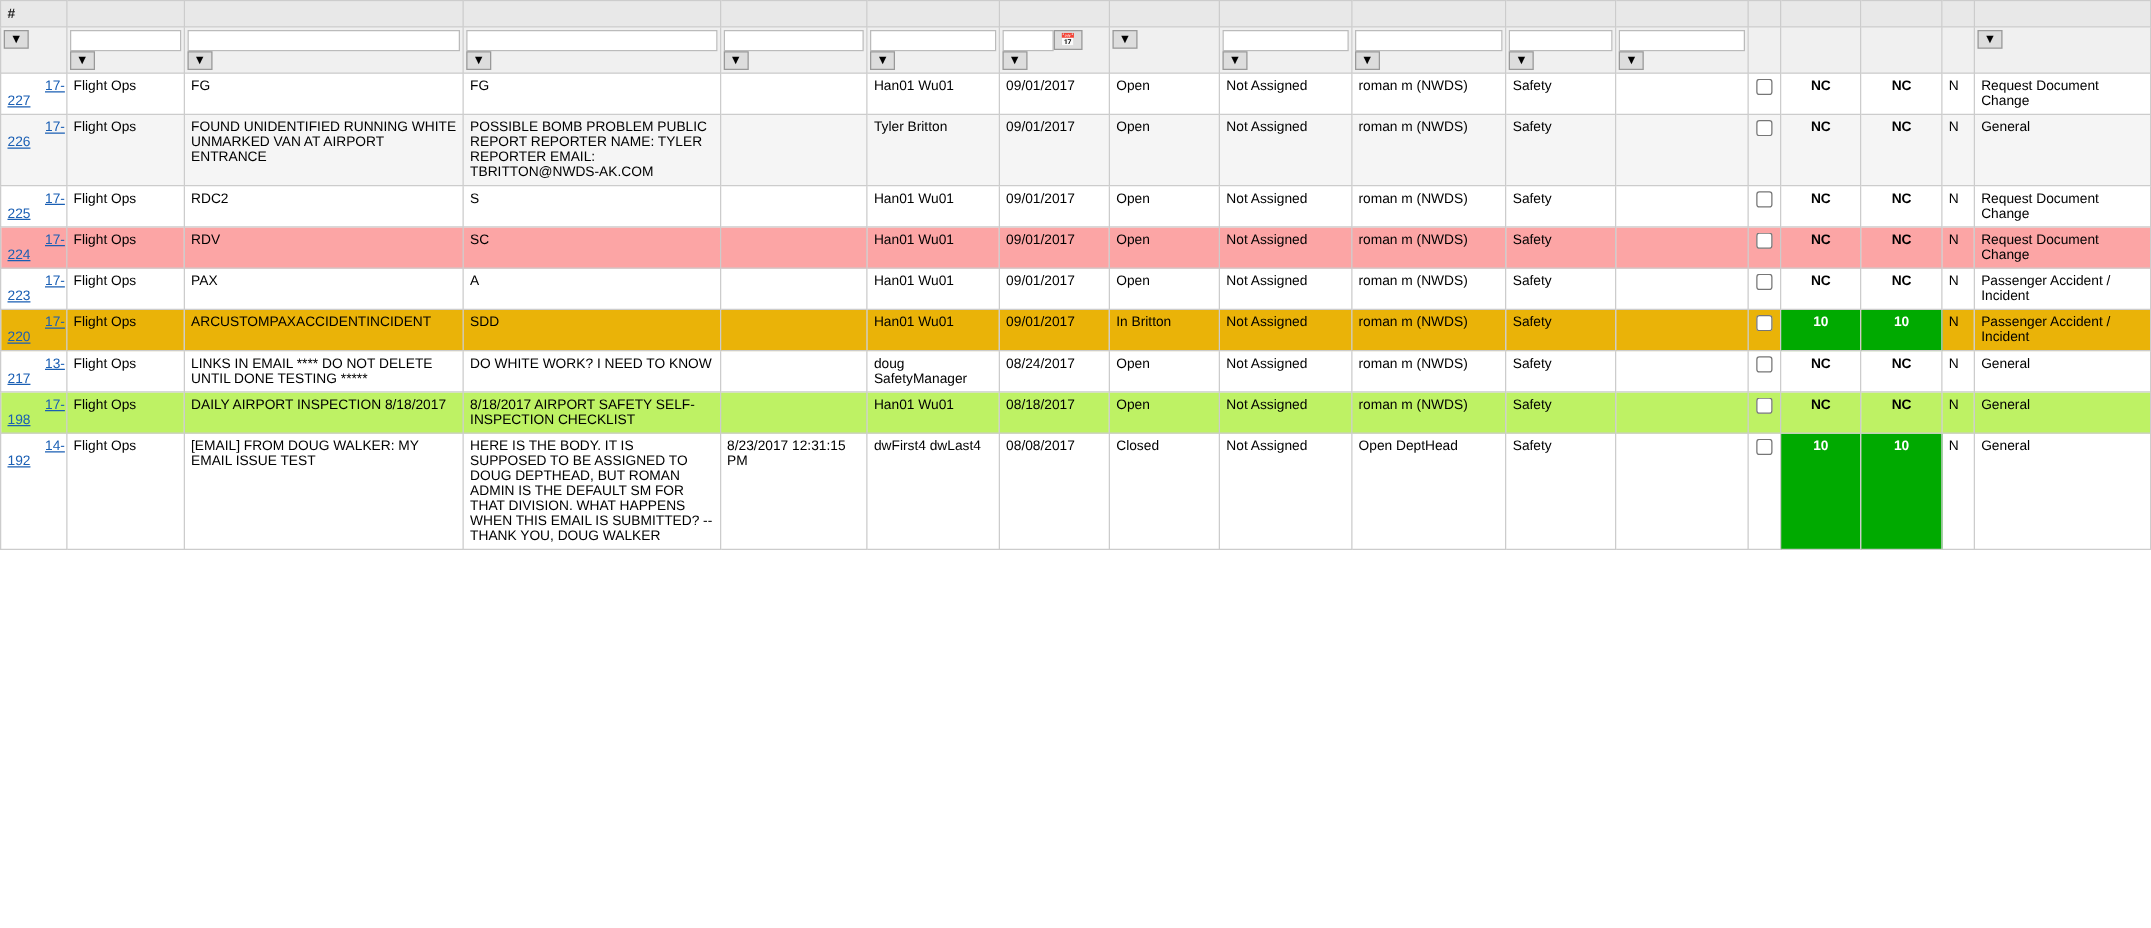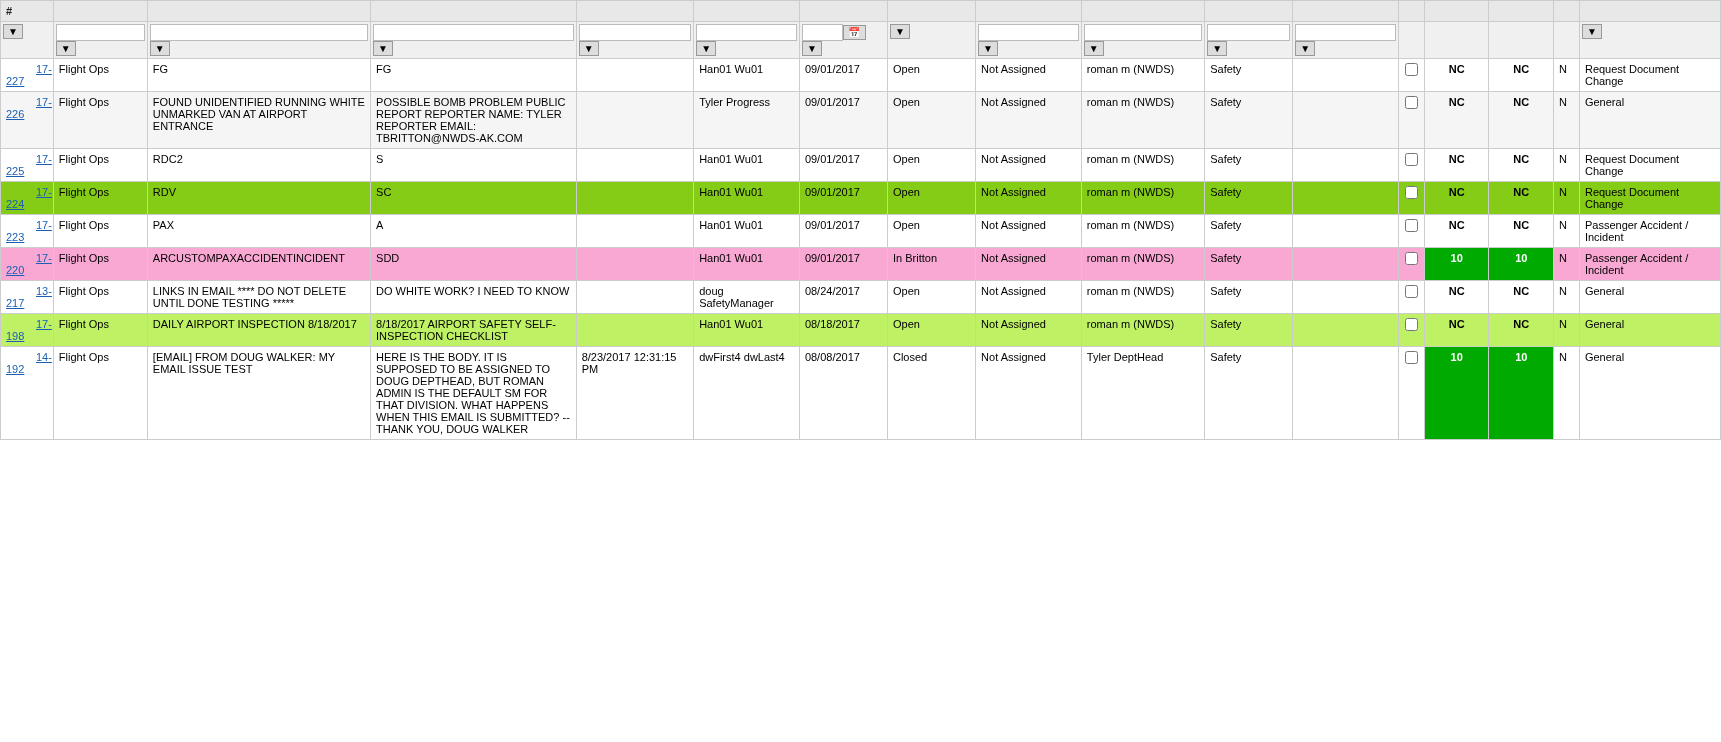--- a/index.html
+++ b/index.html
@@ -125,21 +125,21 @@
           <td style="text-align: center; font-weight: bold;">NC</td>
           <td>N</td>
           <td>Request Document Change</td>
         </tr>
         <tr style="background: rgb(245, 245, 245);">
           <td><a class="link" href="#">17-226</a></td>
           <td>Flight Ops</td>
           <td>FOUND UNIDENTIFIED RUNNING WHITE UNMARKED VAN AT AIRPORT ENTRANCE</td>
           <td>POSSIBLE BOMB PROBLEM PUBLIC REPORT REPORTER NAME: TYLER REPORTER EMAIL: TBRITTON@NWDS-AK.COM</td>
           <td></td>
-          <td>Tyler Progress</td>
+          <td>Tyler Britton</td>
           <td>09/01/2017</td>
           <td>Open</td>
           <td>Not Assigned</td>
           <td>roman m (NWDS)</td>
           <td>Safety</td>
           <td></td>
           <td class="checkbox-cell"><input type="checkbox" style=""></td>
           <td style="text-align: center; font-weight: bold;">NC</td>
           <td style="text-align: center; font-weight: bold;">NC</td>
           <td>N</td>
@@ -157,21 +157,21 @@
           <td>Not Assigned</td>
           <td>roman m (NWDS)</td>
           <td>Safety</td>
           <td></td>
           <td class="checkbox-cell"><input type="checkbox" style=""></td>
           <td style="text-align: center; font-weight: bold;">NC</td>
           <td style="text-align: center; font-weight: bold;">NC</td>
           <td>N</td>
           <td>Request Document Change</td>
         </tr>
-        <tr style="background: #84cc16;">
+        <tr style="background: #fca5a5;">
           <td><a class="link" href="#">17-224</a></td>
           <td>Flight Ops</td>
           <td>RDV</td>
           <td>SC</td>
           <td></td>
           <td>Han01 Wu01</td>
           <td>09/01/2017</td>
           <td>Open</td>
           <td>Not Assigned</td>
           <td>roman m (NWDS)</td>
@@ -195,21 +195,21 @@
           <td>Not Assigned</td>
           <td>roman m (NWDS)</td>
           <td>Safety</td>
           <td></td>
           <td class="checkbox-cell"><input type="checkbox" style=""></td>
           <td style="text-align: center; font-weight: bold;">NC</td>
           <td style="text-align: center; font-weight: bold;">NC</td>
           <td>N</td>
           <td>Passenger Accident / Incident</td>
         </tr>
-        <tr style="background: #f9a8d4;">
+        <tr style="background: #eab308;">
           <td><a class="link" href="#">17-220</a></td>
           <td>Flight Ops</td>
           <td>ARCUSTOMPAXACCIDENTINCIDENT</td>
           <td>SDD</td>
           <td></td>
           <td>Han01 Wu01</td>
           <td>09/01/2017</td>
           <td>In Britton</td>
           <td>Not Assigned</td>
           <td>roman m (NWDS)</td>
@@ -262,21 +262,21 @@
         <tr>
           <td><a class="link" href="#">14-192</a></td>
           <td>Flight Ops</td>
           <td>[EMAIL] FROM DOUG WALKER: MY EMAIL ISSUE TEST</td>
           <td>HERE IS THE BODY. IT IS SUPPOSED TO BE ASSIGNED TO DOUG DEPTHEAD, BUT ROMAN ADMIN IS THE DEFAULT SM FOR THAT DIVISION. WHAT HAPPENS WHEN THIS EMAIL IS SUBMITTED? -- THANK YOU, DOUG WALKER</td>
           <td>8/23/2017 12:31:15 PM</td>
           <td>dwFirst4 dwLast4</td>
           <td>08/08/2017</td>
           <td>Closed</td>
           <td>Not Assigned</td>
-          <td>Tyler DeptHead</td>
+          <td>Open DeptHead</td>
           <td>Safety</td>
           <td></td>
           <td class="checkbox-cell"><input type="checkbox" style=""></td>
           <td style="text-align: center; font-weight: bold; background: rgb(0, 170, 0); color: rgb(255, 255, 255);">10</td>
           <td style="text-align: center; font-weight: bold; background: rgb(0, 170, 0); color: rgb(255, 255, 255);">10</td>
           <td>N</td>
           <td>General</td>
         </tr>
       </tbody>
   </table>

